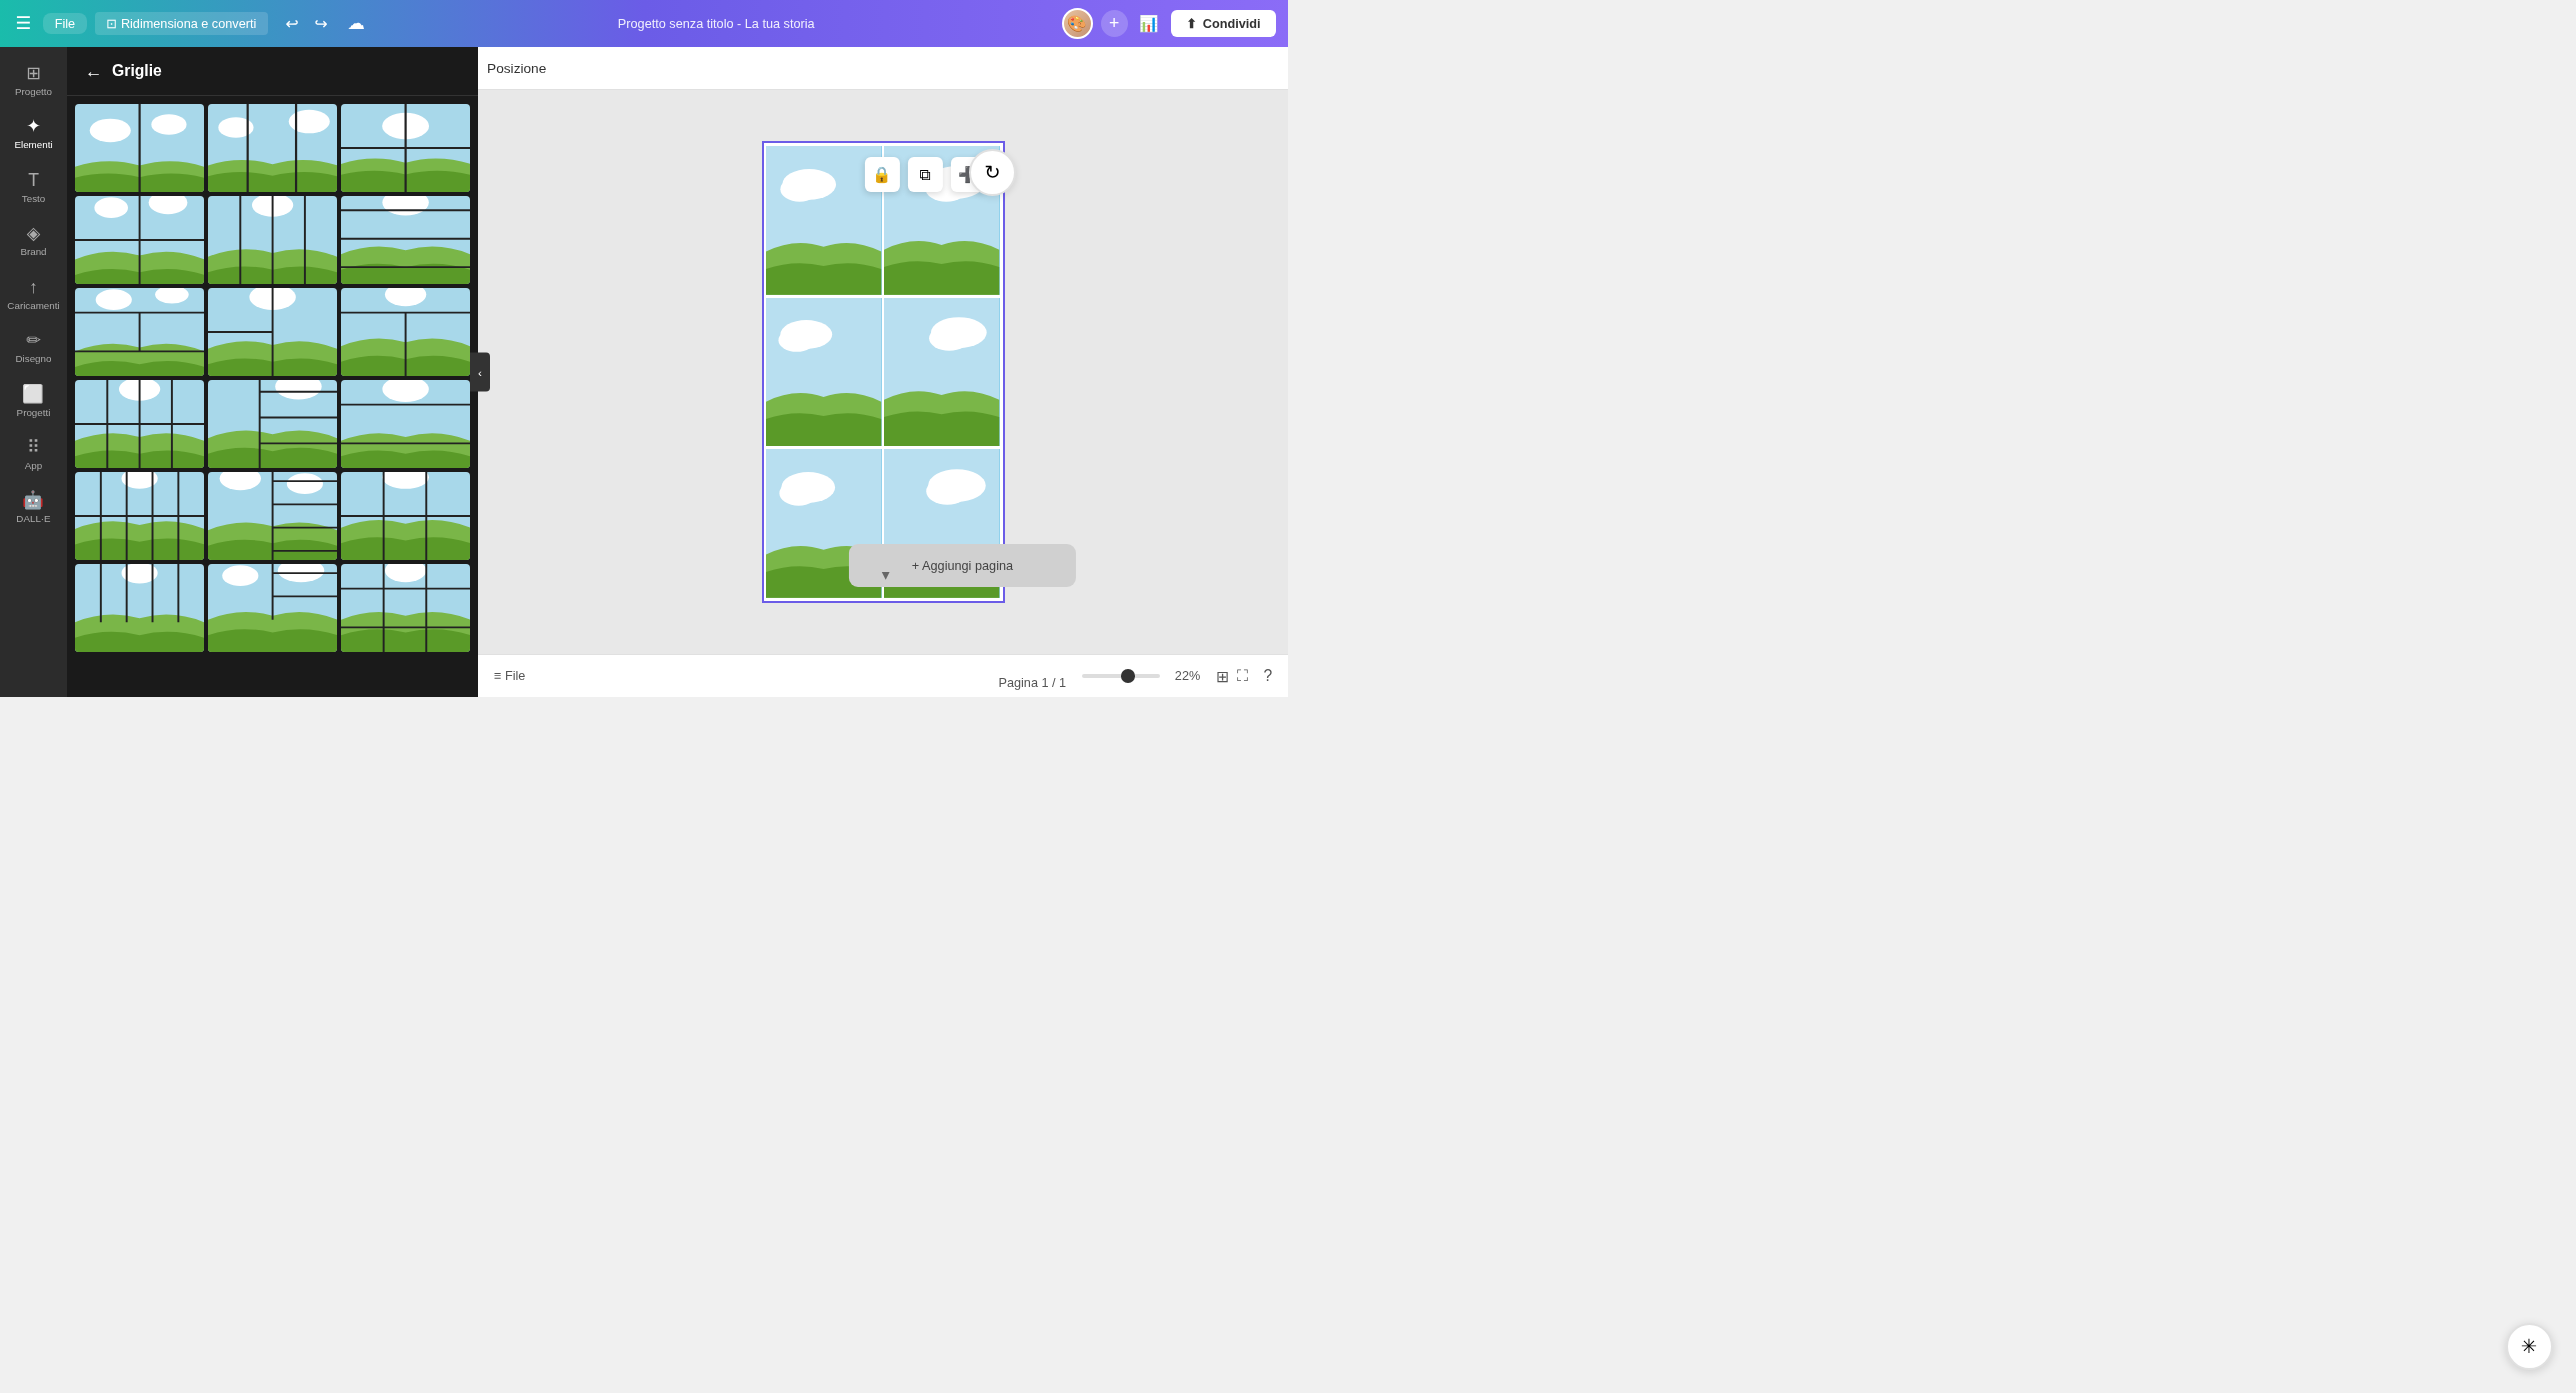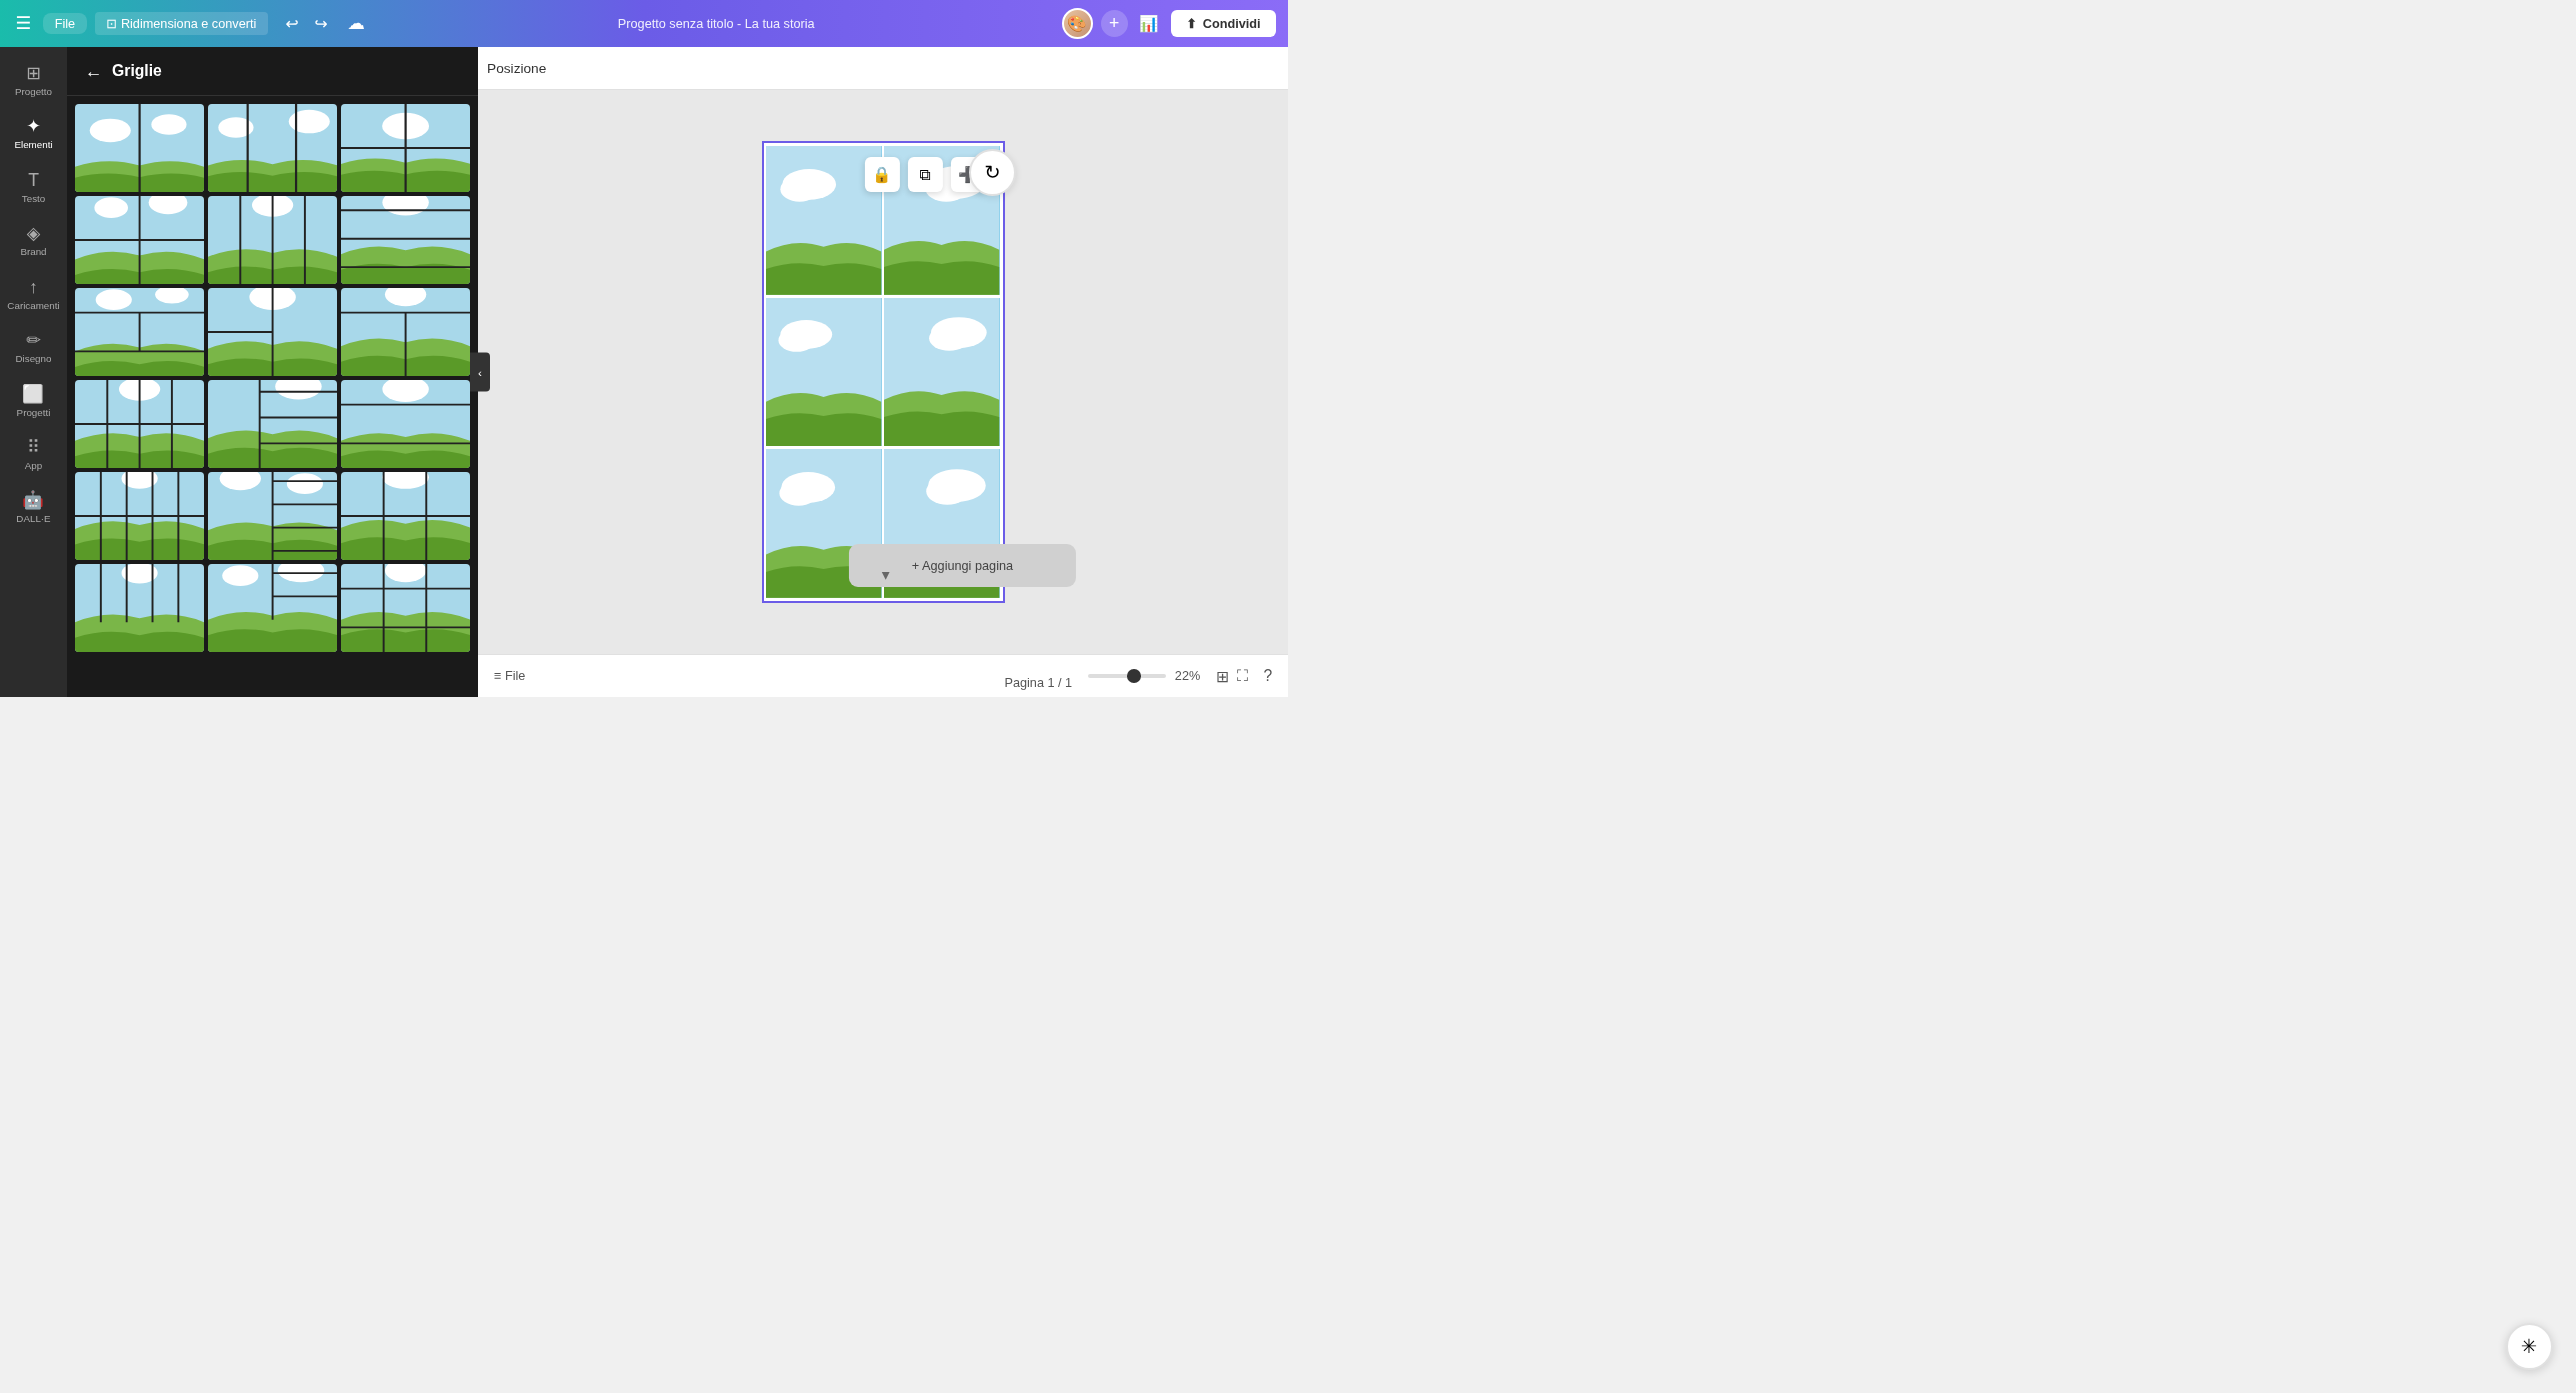--- a/index.html
+++ b/index.html
@@ -301,21 +301,21 @@
       padding: 0 15.7px;
       justify-content: space-between;
     }
     .notes-btn {
       background: none; border: none; cursor: pointer;
       font-size: 12.7px; color: #555;
       display: flex; align-items: center; gap: 3.9px;
     }
     .page-info { font-size: 12.7px; color: #555; margin-top: 13px; }
     .zoom-controls {
-      display: flex; align-items: center; gap: 9px;
+      display: flex; align-items: center; gap: 15px;
     }
     .zoom-slider {
       width: 78px; height: 3.9px;
       background: #ddd; border-radius: 2px;
       position: relative; cursor: pointer;
     }
     .zoom-thumb {
       width: 13.7px; height: 13.7px;
       background: #333;
       border-radius: 50%;

